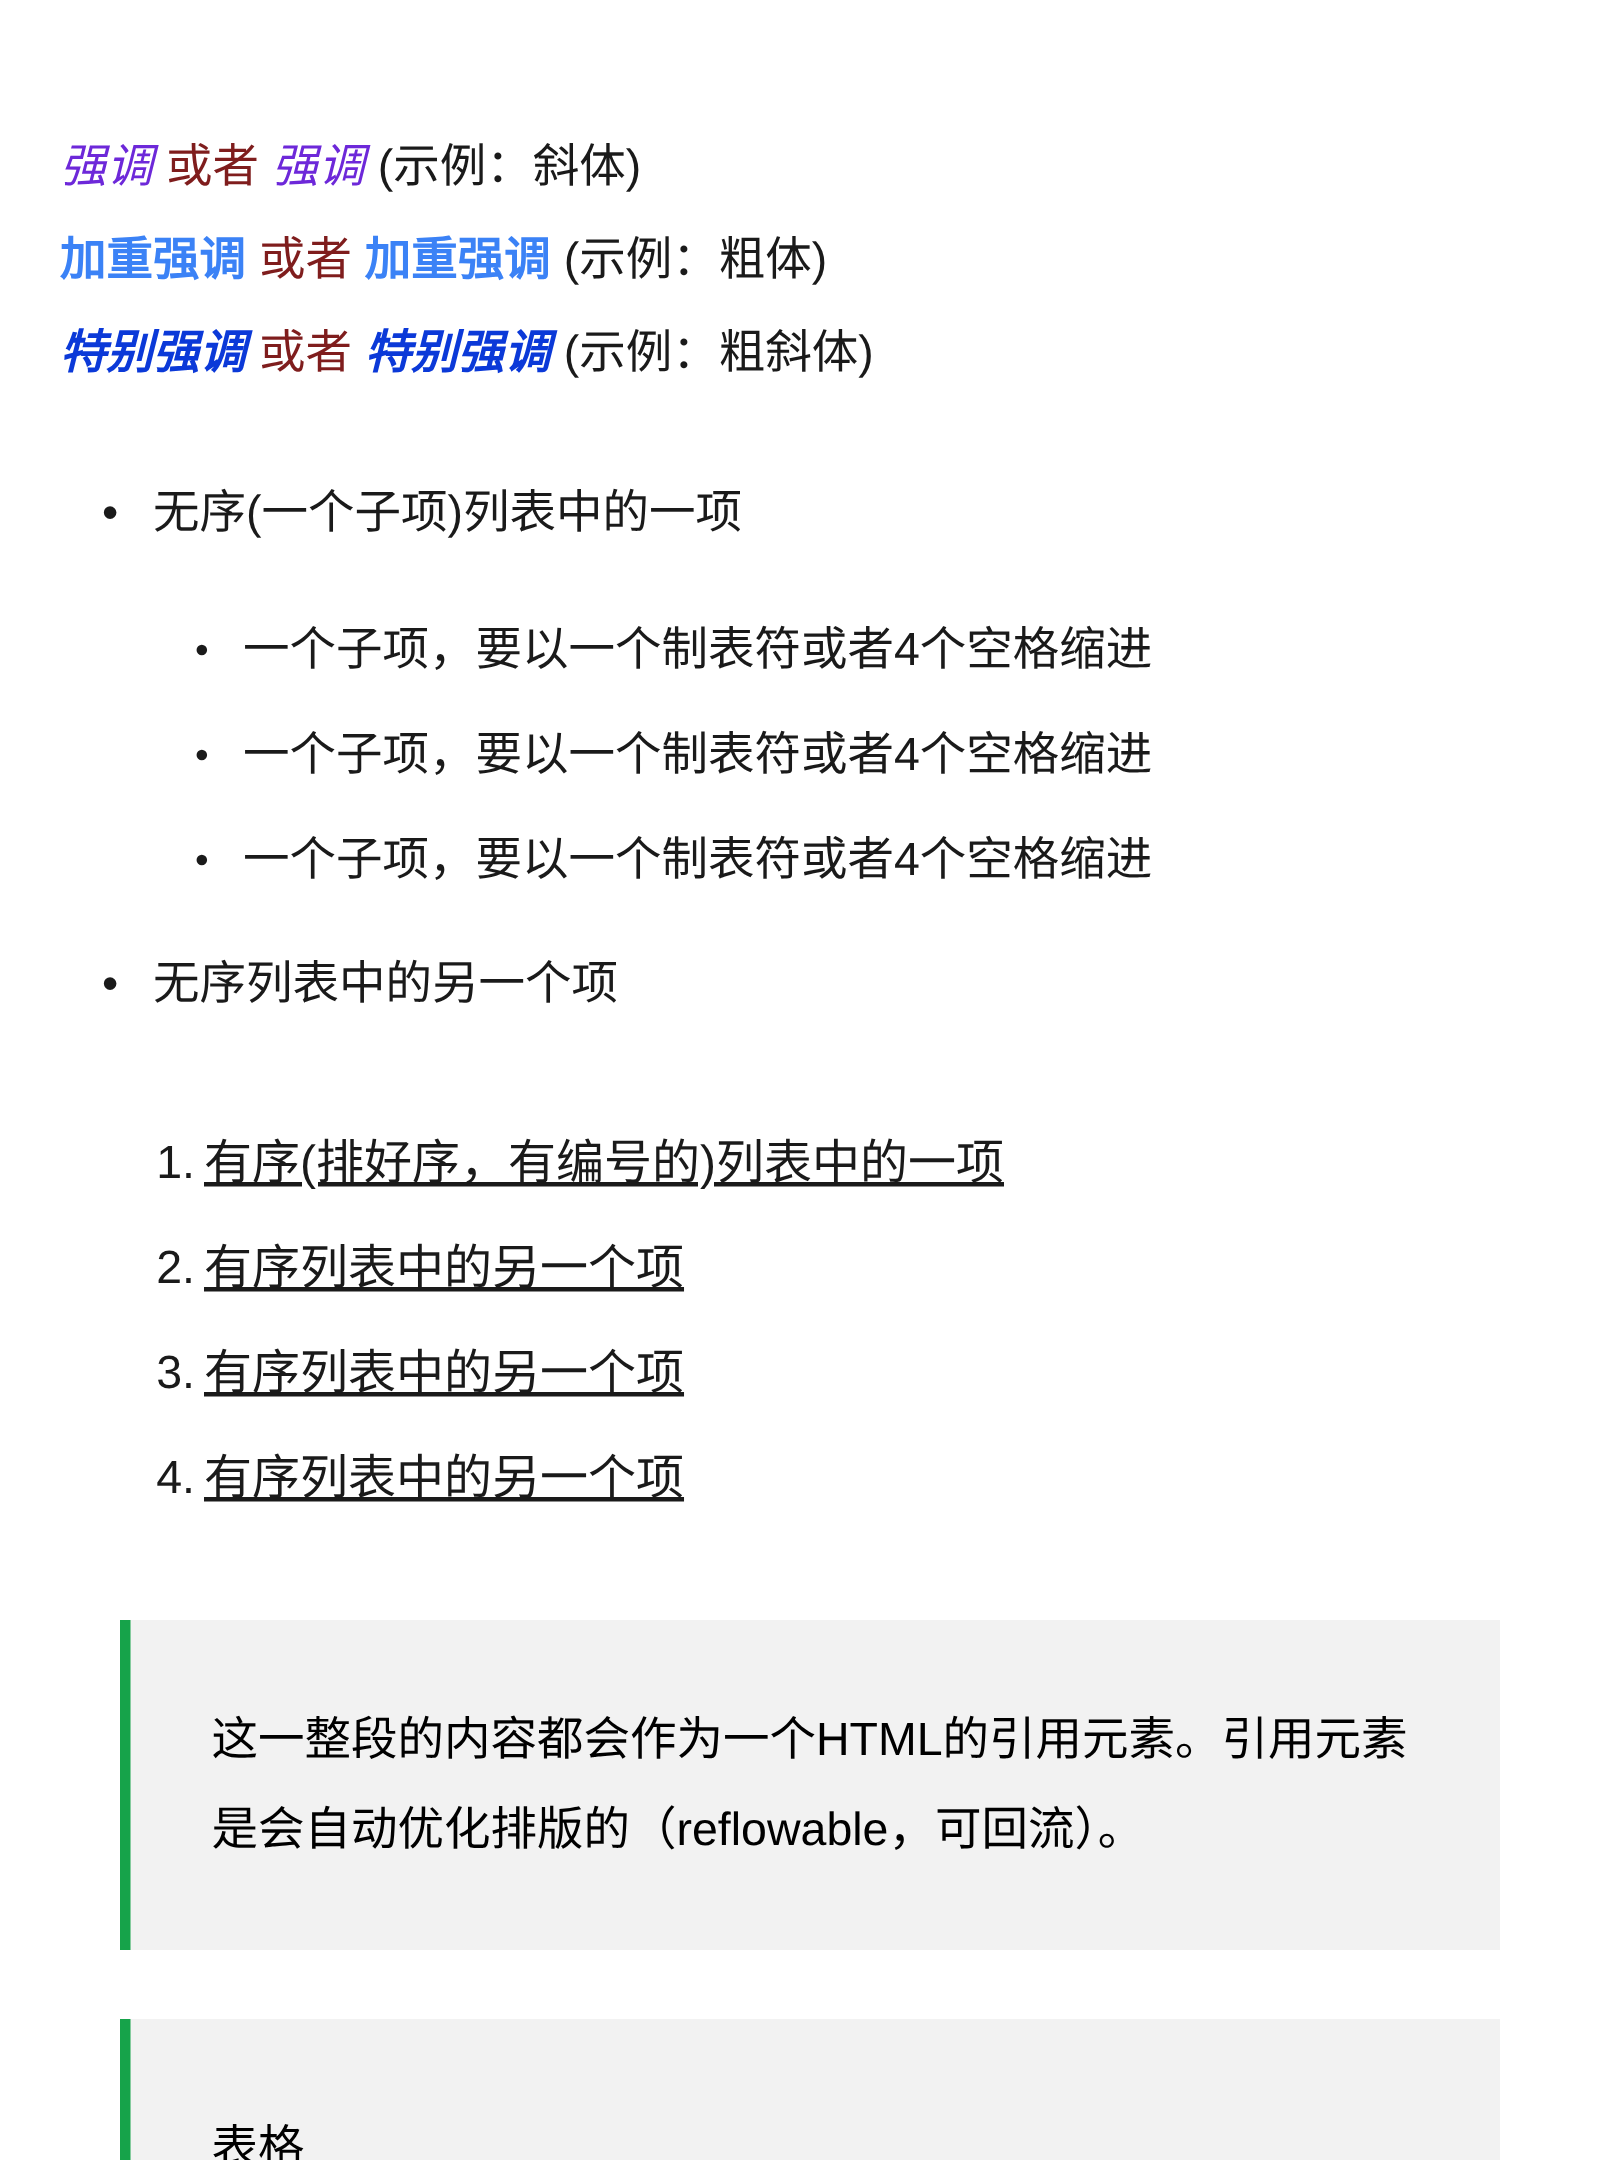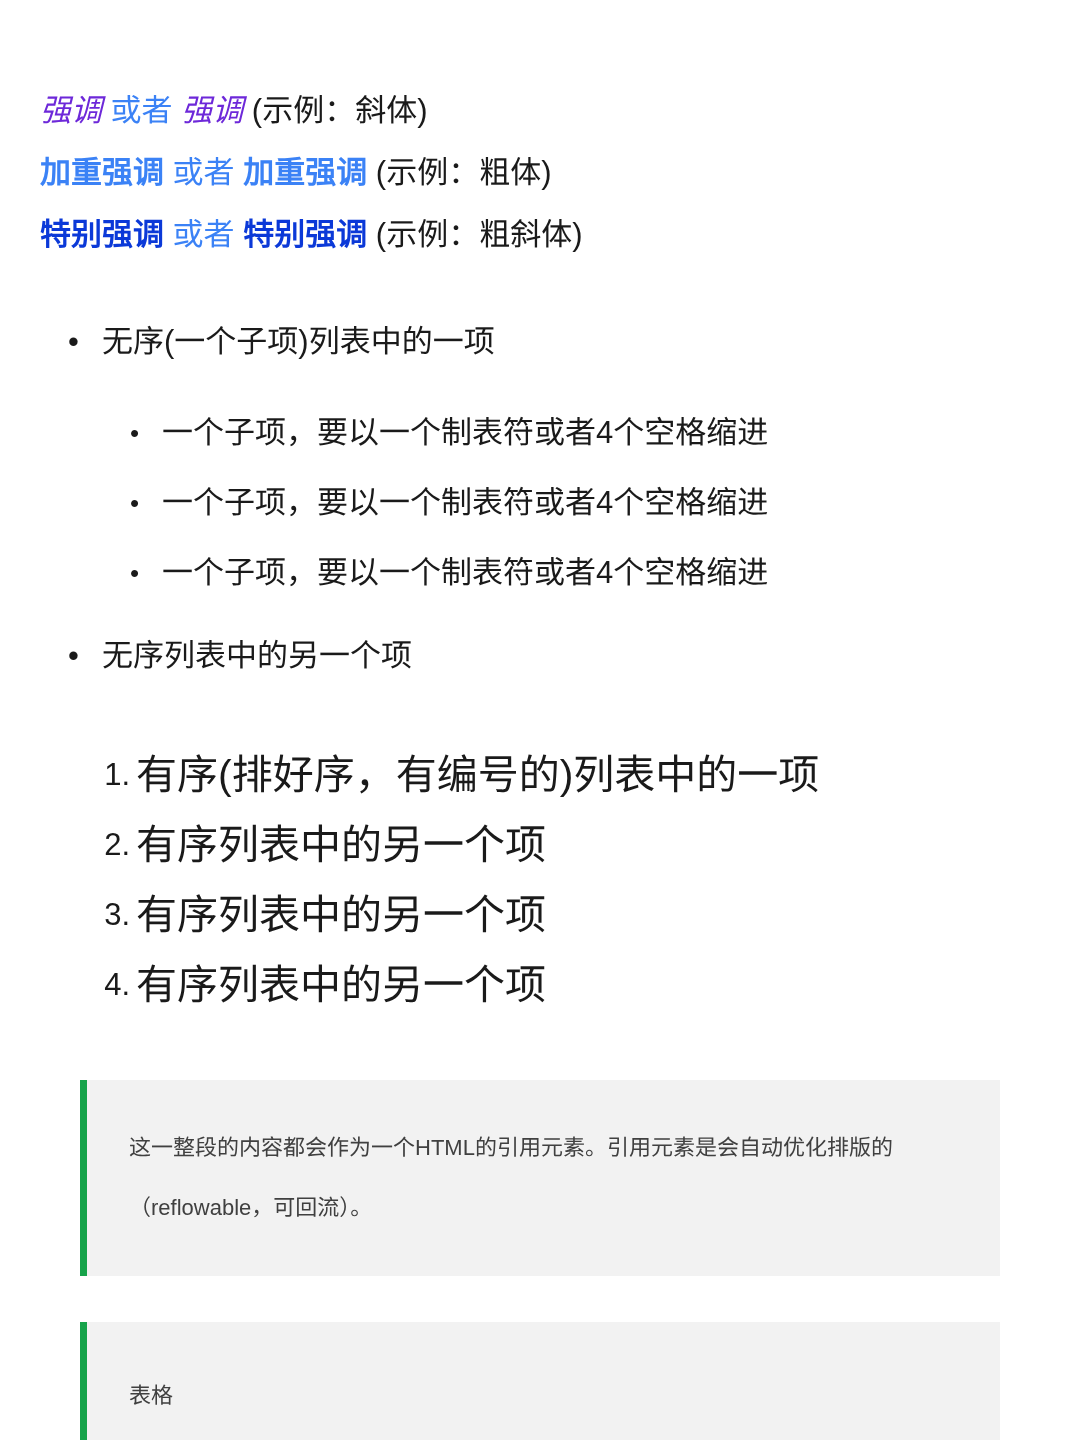--- a/index.html
+++ b/index.html
@@ -35,24 +35,25 @@
     font-style: italic;
     font-weight: 400;
     color: #6d28d9;
   }
   .em-strong {
     font-weight: bold;
     color: #3b82f6;
   }
   .em-strong-italic {
     font-weight: bold;
+    font-style: italic;
     color: #0b39d8;
   }
   .plain {
-    color: #3b82f6;
+    color: #7f1d1d;
     font-style: normal;
     font-weight: normal;
   }
   .note {
     color: #1a1a1a;
   }
 
   
   .ul-wrap {
     margin-top: 42px;
@@ -99,24 +100,25 @@
     margin-top: 50px;
   }
   ol.onum {
     margin: 0;
     padding-left: 96px;
     list-style: none;
     counter-reset: onum;
   }
   ol.onum > li {
     position: relative;
-    font-size: 41px;
+    font-size: 32px;
     line-height: 70px;
     color: #1a1a1a;
     counter-increment: onum;
+    text-decoration: underline;
   }
   ol.onum > li::before {
     content: counter(onum) ".";
     position: absolute;
     left: -48px;
     top: 0;
     width: 42px;
     text-align: right;
     font-size: 31px;
     line-height: 70px;
@@ -125,24 +127,24 @@
 
   
   .quote {
     margin-top: 60px;
     background: #f2f2f2;
     border-left: 7px solid #16a34a;
     box-sizing: border-box;
     padding: 34px 44px 34px 38px;
   }
   .quote p {
-    margin: 4px;
-    font-size: 22px;
+    margin: 16px;
+    font-size: 31px;
     line-height: 60px;
-    color: #404040;
+    color: #000000;
   }
   .quote.short {
     margin-top: 46px;
     padding: 40px 44px 46px 38px;
     min-height: 120px;
   }
 </style>
 </head>
 <body>
 

